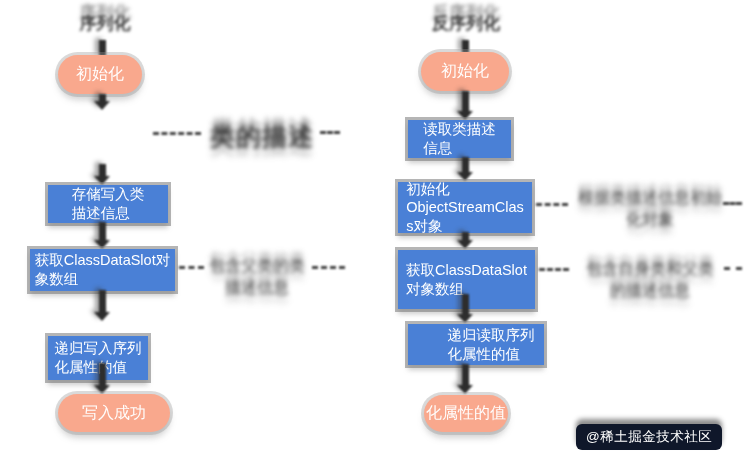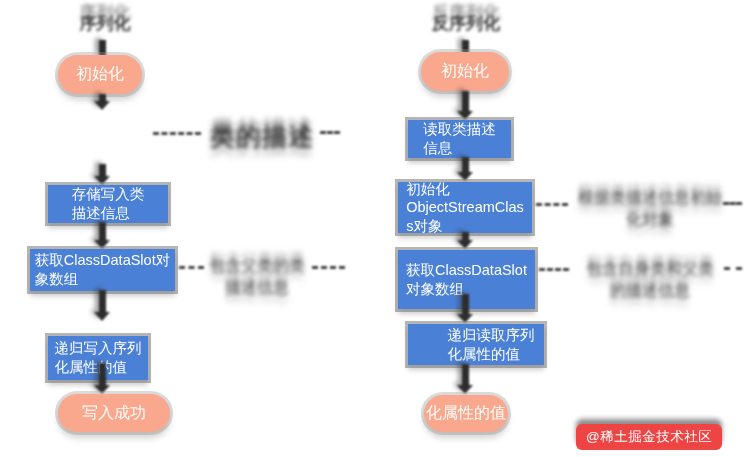--- a/index.html
+++ b/index.html
@@ -31,21 +31,21 @@
   .arrow .shaft{width:7px;background:#2d2d2d;margin:0 auto;}
   .arrow .head{width:0;height:0;margin:-1px auto 0;
                border-left:8px solid transparent;border-right:8px solid transparent;
                border-top:9px solid #2d2d2d;}
 
   
   .dash{position:absolute;height:0;border-top:3.5px dashed #404040;filter:blur(1.1px);}
 
   
   .watermark{position:absolute;left:576px;top:424px;height:26px;padding:0 10px;
-             display:flex;align-items:center;background:#ef4444;color:#fff;
+             display:flex;align-items:center;background:#0f172a;color:#fff;
              border-radius:6px;font-size:13.5px;letter-spacing:.5px;
              box-shadow:0 -5px 5px rgba(0,0,0,.45);filter:blur(.3px);}
 
   
   .lt {left:55px; top:12px; width:100px;}
   .lc0{left:94px; top:40px;}  .lc0 .shaft{height:16px;}
   .lp1{left:58px; top:55px; width:84px; height:39px;}
   .la1{left:94px; top:94px;}  .la1 .shaft{height:8px;}
   .lb1{left:42px; top:108px; width:106px; height:57px;}
   .ld1{left:153px;top:132px; width:48px;}

